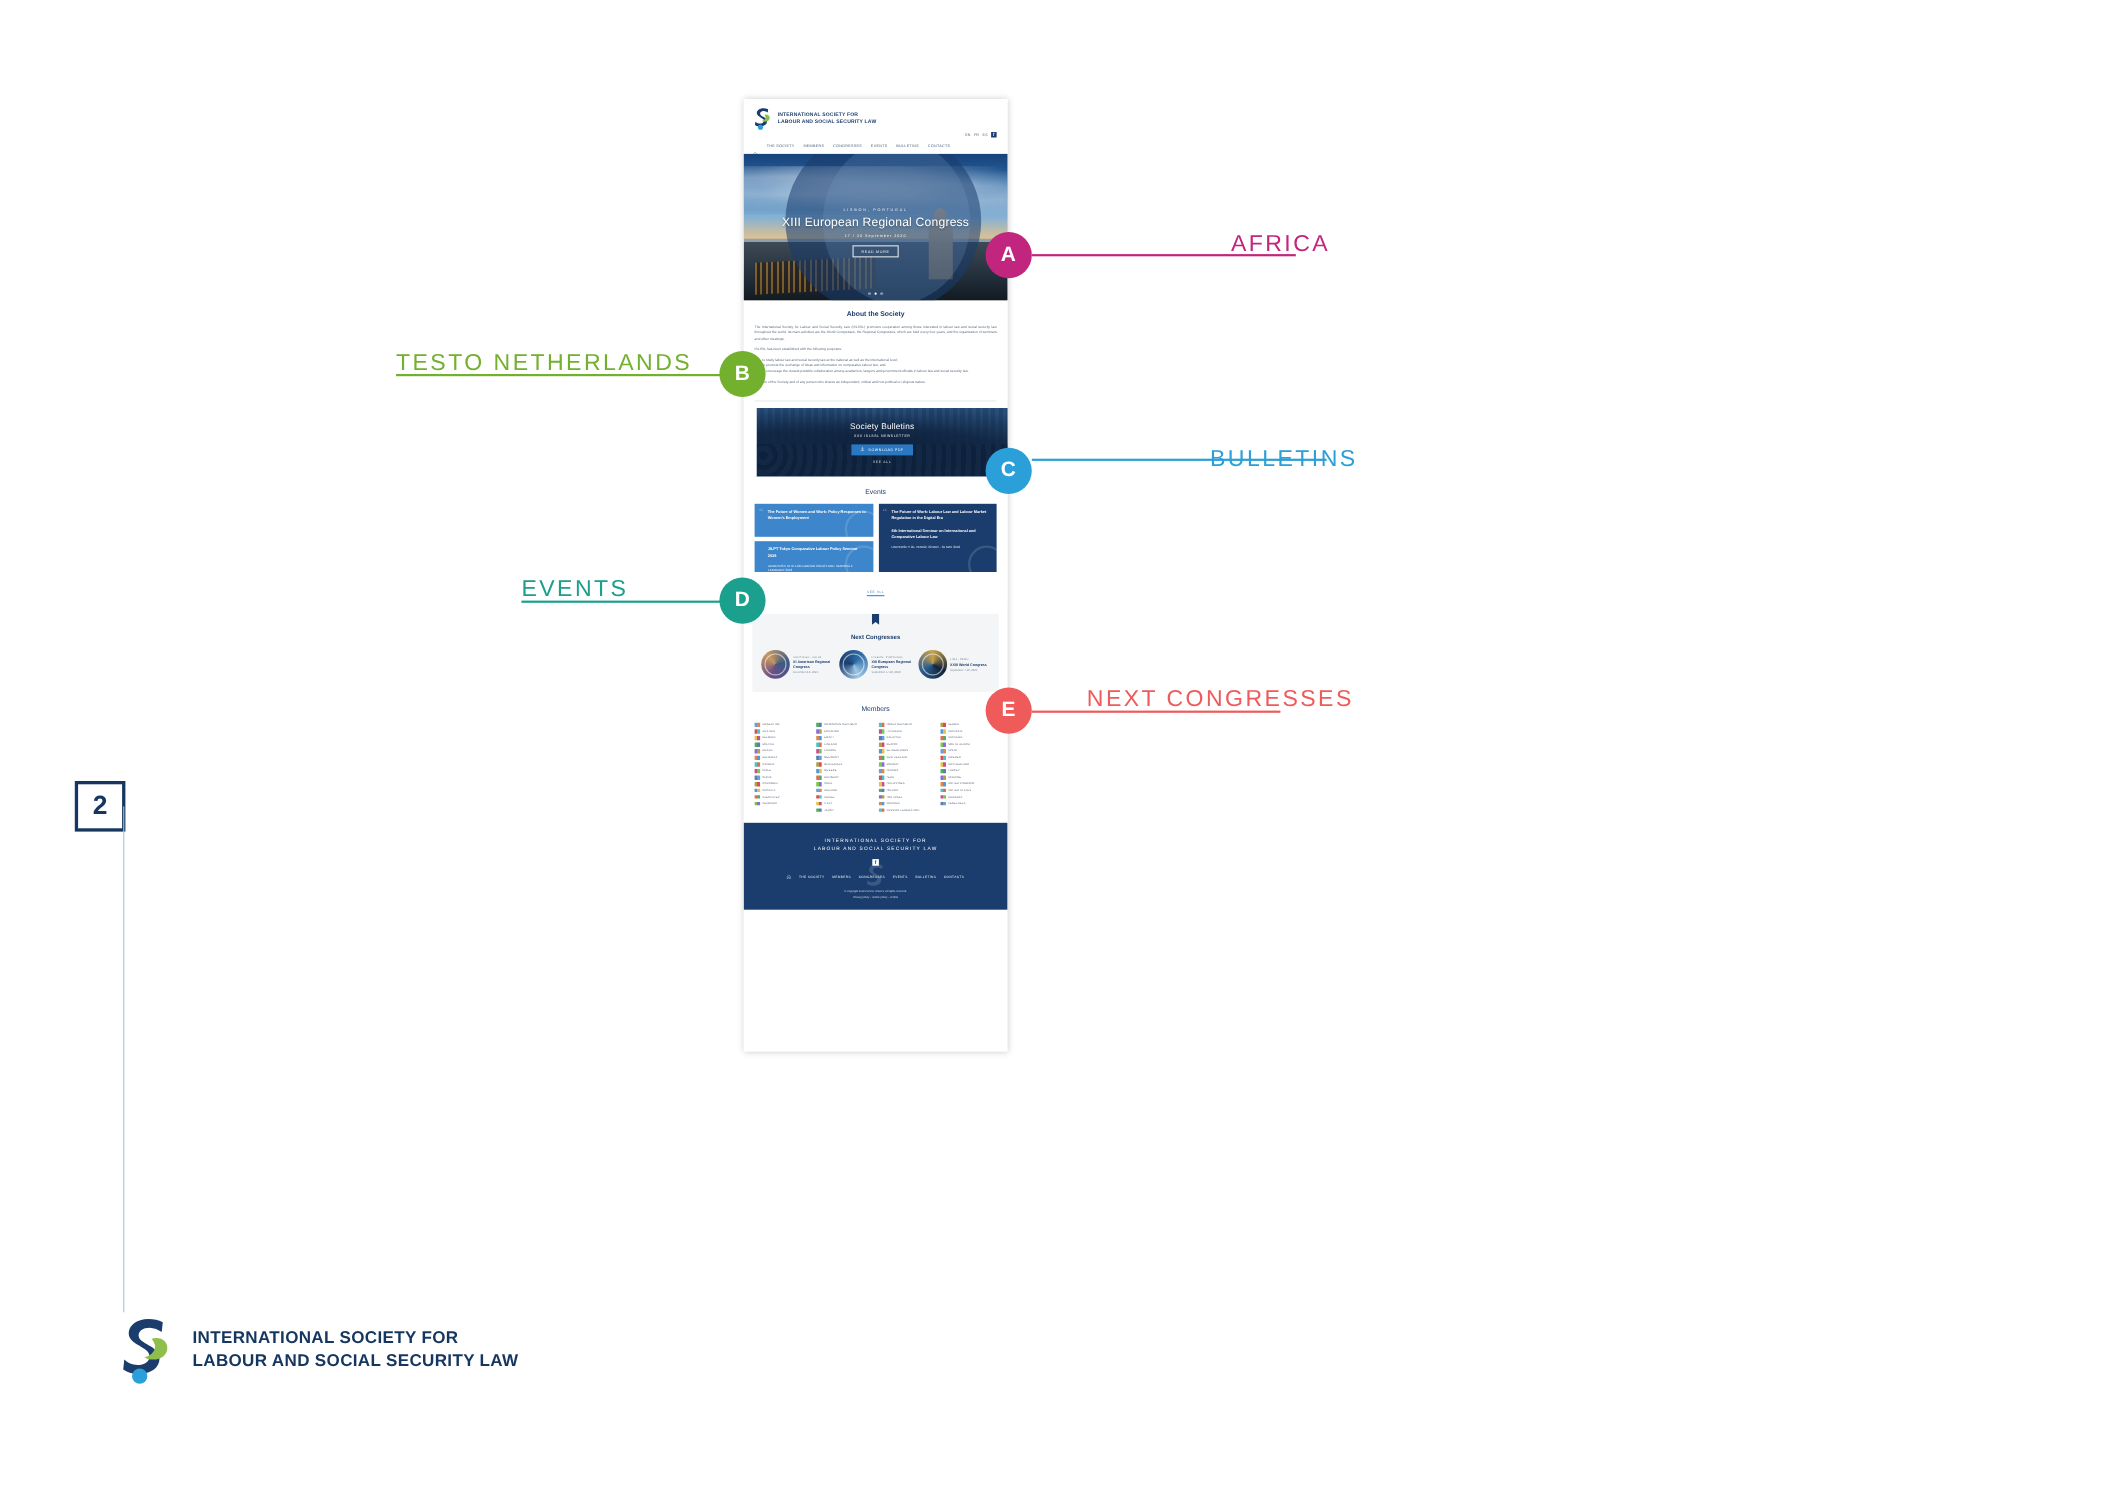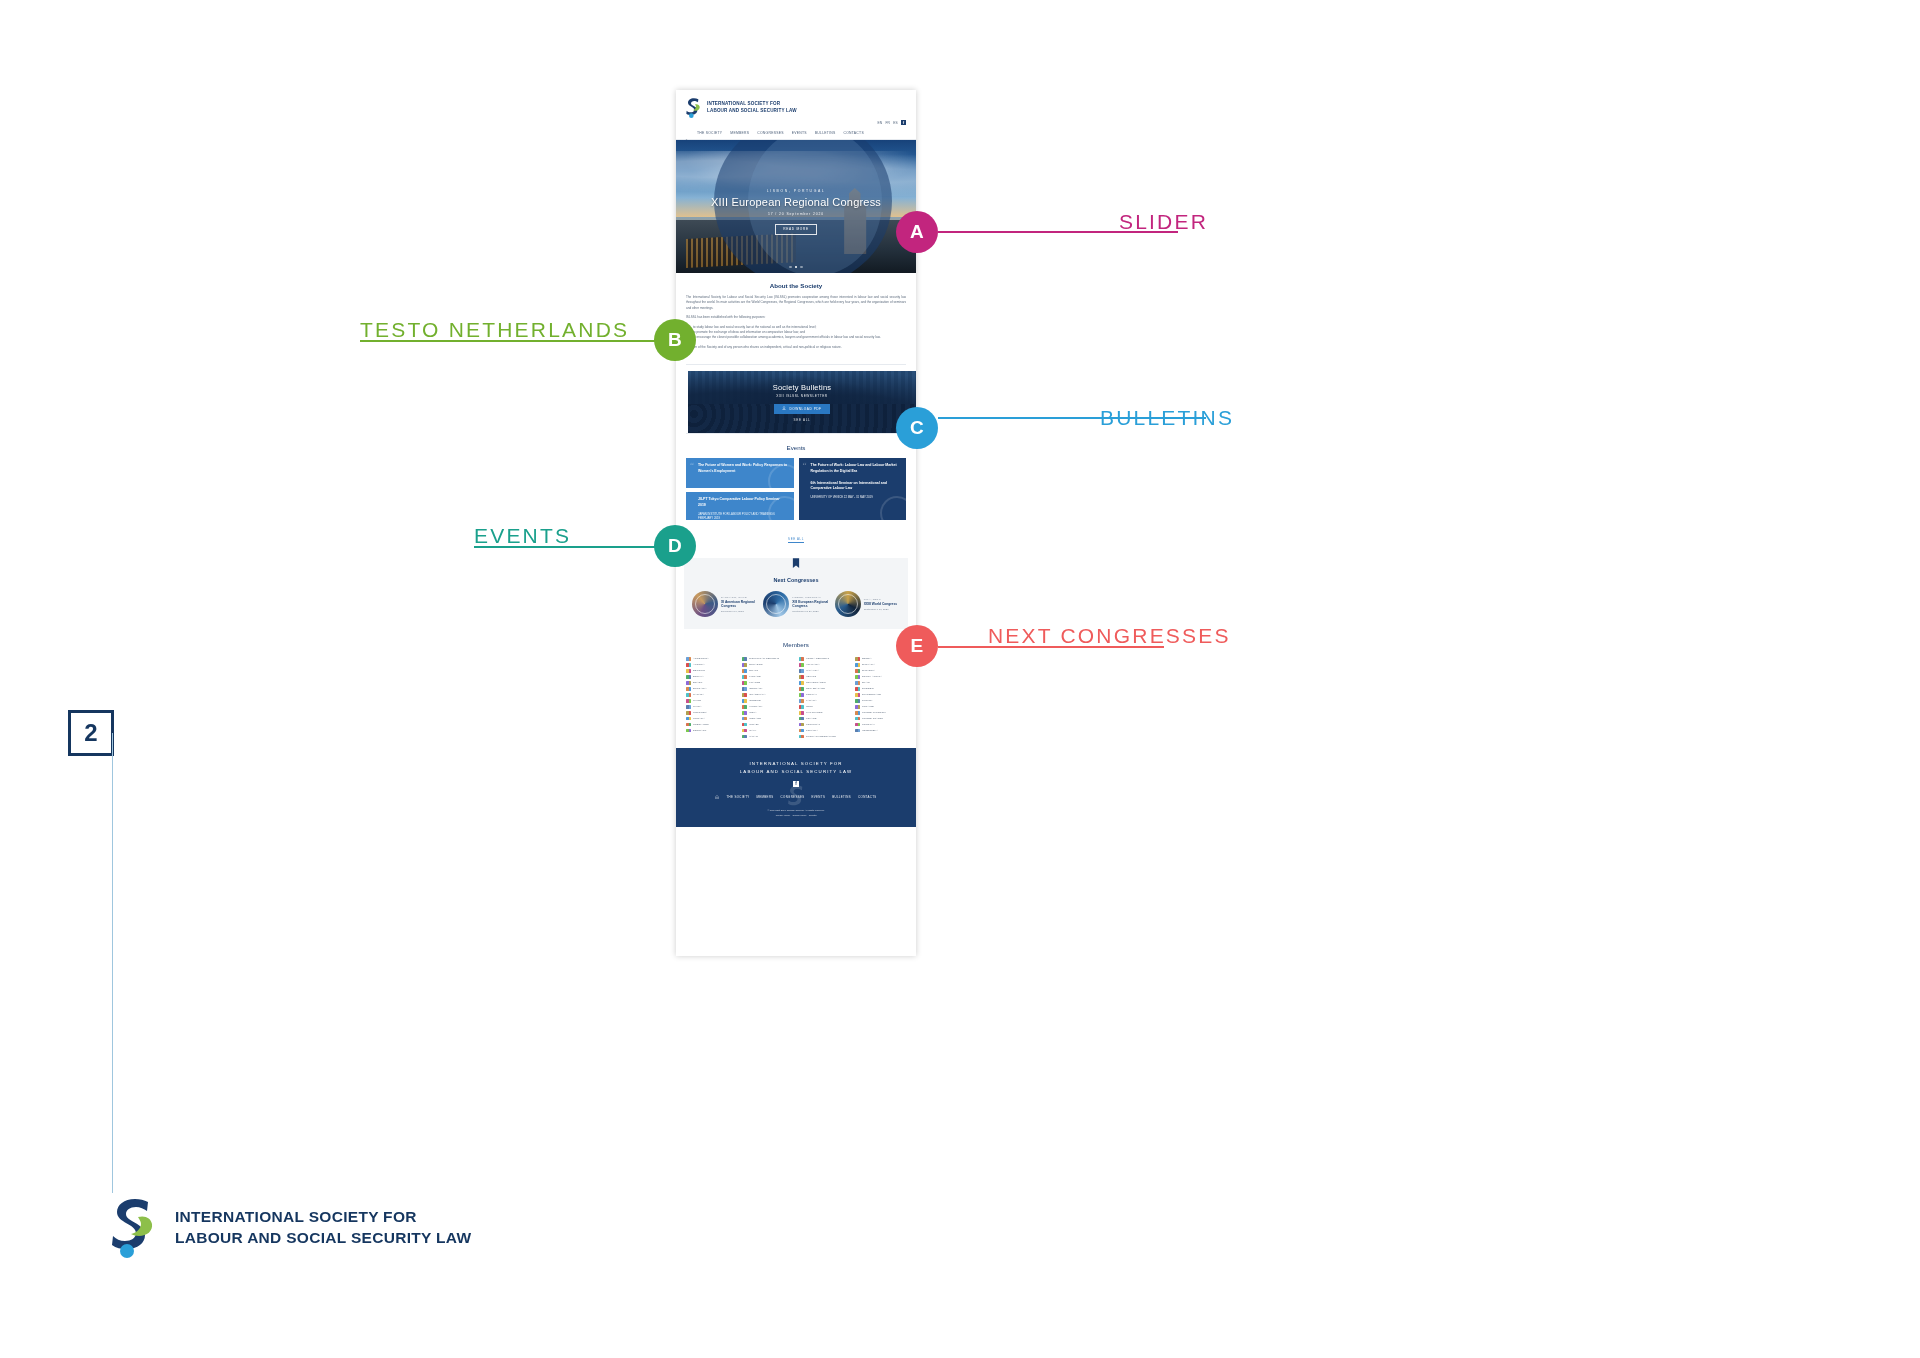--- a/index.html
+++ b/index.html
@@ -613,21 +613,21 @@
         <span>CONTACTS</span>
       </div>
       <div class="ft-copy">© Copyright 2019 ISLSSL ONLUS. All rights reserved.</div>
       <div class="ft-copy" style="margin-top:1px">Privacy policy - Cookie policy - Credits</div>
     </div>
 
   </div>
 
   <div class="ann-line" style="left:938px; top:231px; width:240px; background:#c2257e;"></div>
   <div class="ann-dot" style="left:896px; top:211px; background:#c2257e;">A</div>
-  <div class="ann-label" style="left:1119px; top:210px; color:#c2257e;">SLIDER</div>
+  <div class="ann-label" style="left:1119px; top:210px; color:#c2257e;">AFRICA</div>
 
   <div class="ann-line" style="left:360px; top:340px; width:300px; background:#72b02e;"></div>
   <div class="ann-dot" style="left:654px; top:319px; background:#72b02e;">B</div>
   <div class="ann-label" style="left:360px; top:318px; color:#72b02e;">TESTO NETHERLANDS</div>
 
   <div class="ann-line" style="left:938px; top:417px; width:268px; background:#2a9fd8;"></div>
   <div class="ann-dot" style="left:896px; top:407px; background:#2a9fd8;">C</div>
   <div class="ann-label" style="left:1100px; top:406px; color:#2a9fd8;">BULLETINS</div>
 
   <div class="ann-line" style="left:474px; top:546px; width:186px; background:#1aa08c;"></div>

